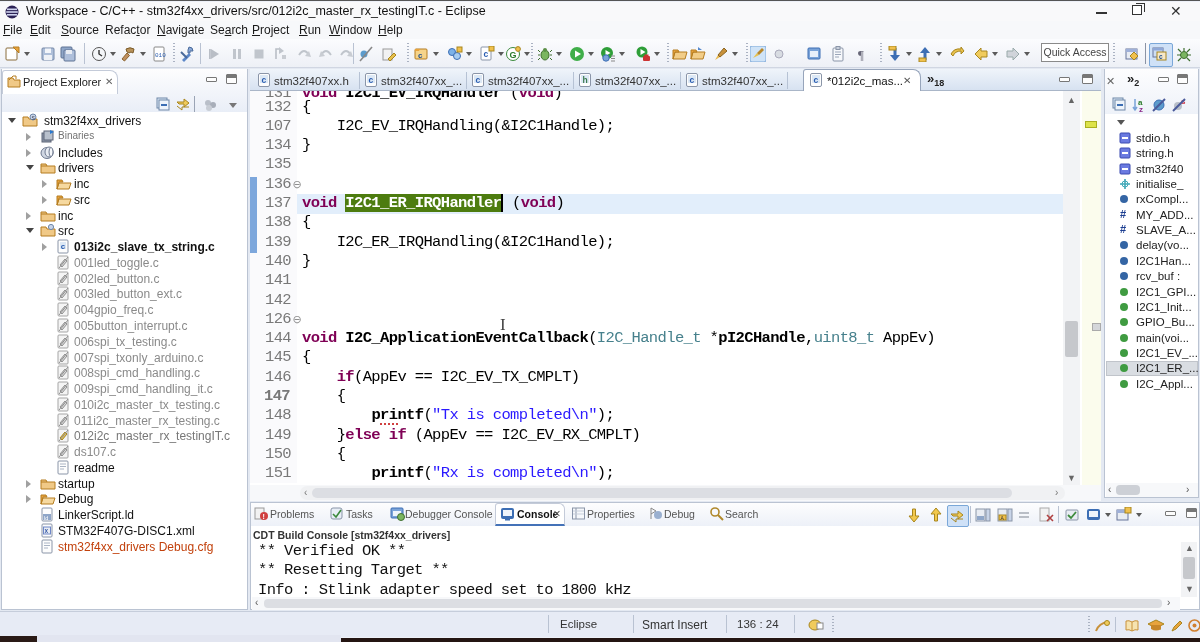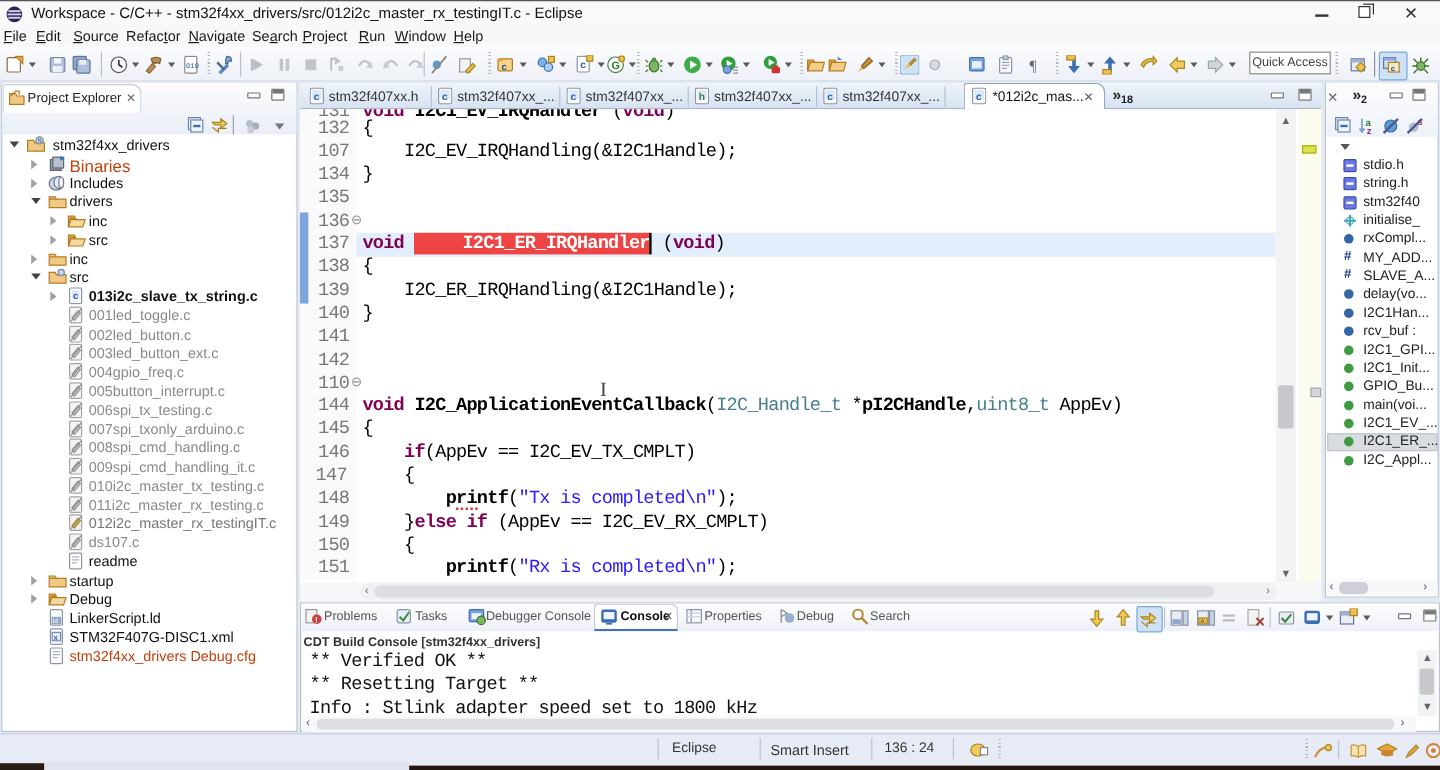--- a/index.html
+++ b/index.html
@@ -283,21 +283,21 @@
       <circle cx="11" cy="4" r="3" fill="#c8d4e8" stroke="#6f87a8"></circle>
       <text x="9.5" y="6.5" font-size="5" fill="#334">S</text>
     </svg>
     <div class="a" style="left:44px;top:113.0px;font-size:12px;color:#111;white-space:nowrap;">stm32f4xx_drivers</div>
     <div class="tri-r" style="left:26px;top:131.76999999999998px;border-left-color:#a0a0a0;"></div>
     <svg class="a" style="left:40px;top:127.77px" width="16" height="15" viewBox="0 0 16 15">
       <rect x="2" y="4" width="9" height="9" fill="#8f99aa" stroke="#5c6576"></rect>
       <rect x="4" y="2" width="9" height="9" fill="#b8c0cc" stroke="#5c6576"></rect>
       <path d="M10 1 L14 3 L10 5Z" fill="#2a7ad0"></path>
     </svg>
-    <div class="a" style="left:58px;top:128.76999999999998px;font-size:14px;color:#c2410c;white-space:nowrap;">Binaries</div>
+    <div class="a" style="left:58px;top:128.76999999999998px;font-size:10px;color:#737373;white-space:nowrap;">Binaries</div>
     <div class="tri-r" style="left:26px;top:147.54px;border-left-color:#a0a0a0;"></div>
     <svg class="a" style="left:40px;top:143.54px" width="16" height="15" viewBox="0 0 16 15">
       <ellipse cx="7" cy="8" rx="6" ry="5.5" fill="#cfd6e2" stroke="#6f7a90"></ellipse>
       <ellipse cx="9" cy="7" rx="4" ry="5" fill="#e8ecf3" stroke="#6f7a90"></ellipse>
       <ellipse cx="11" cy="7" rx="2" ry="4.5" fill="#f6f8fb" stroke="#6f7a90"></ellipse>
     </svg>
     <div class="a" style="left:58px;top:144.54px;font-size:12px;color:#111;white-space:nowrap;">Includes</div>
     <div class="tri-d" style="left:26px;top:164.31px;"></div>
     <svg class="a" style="left:40px;top:159.31px" width="16" height="15" viewBox="0 0 16 15">
       <path d="M1 13 L1 4 L6 4 L7 6 L15 6 L15 13 Z" fill="#f0c987" stroke="#b57d20"></path>
@@ -504,36 +504,36 @@
       <div class="a mono" style="left:13px;top:25.8px;width:28px;text-align:right;font-size:15.5px;line-height:19.3px;color:#787878;">107</div>
       <div class="a mono" style="left:13px;top:45.1px;width:28px;text-align:right;font-size:15.5px;line-height:19.3px;color:#787878;">134</div>
       <div class="a mono" style="left:13px;top:64.4px;width:28px;text-align:right;font-size:15.5px;line-height:19.3px;color:#787878;">135</div>
       <div class="a mono" style="left:13px;top:83.7px;width:28px;text-align:right;font-size:15.5px;line-height:19.3px;color:#787878;">136</div>
       <div class="a mono" style="left:13px;top:103.0px;width:28px;text-align:right;font-size:15.5px;line-height:19.3px;color:#787878;">137</div>
       <div class="a mono" style="left:13px;top:122.3px;width:28px;text-align:right;font-size:15.5px;line-height:19.3px;color:#787878;">138</div>
       <div class="a mono" style="left:13px;top:141.6px;width:28px;text-align:right;font-size:15.5px;line-height:19.3px;color:#787878;">139</div>
       <div class="a mono" style="left:13px;top:160.9px;width:28px;text-align:right;font-size:15.5px;line-height:19.3px;color:#787878;">140</div>
       <div class="a mono" style="left:13px;top:180.2px;width:28px;text-align:right;font-size:15.5px;line-height:19.3px;color:#787878;">141</div>
       <div class="a mono" style="left:13px;top:199.5px;width:28px;text-align:right;font-size:15.5px;line-height:19.3px;color:#787878;">142</div>
-      <div class="a mono" style="left:13px;top:218.8px;width:28px;text-align:right;font-size:15.5px;line-height:19.3px;color:#787878;">110</div>
+      <div class="a mono" style="left:13px;top:218.8px;width:28px;text-align:right;font-size:15.5px;line-height:19.3px;color:#787878;">126</div>
       <div class="a mono" style="left:13px;top:238.1px;width:28px;text-align:right;font-size:15.5px;line-height:19.3px;color:#787878;">144</div>
       <div class="a mono" style="left:13px;top:257.4px;width:28px;text-align:right;font-size:15.5px;line-height:19.3px;color:#787878;">145</div>
       <div class="a mono" style="left:13px;top:276.7px;width:28px;text-align:right;font-size:15.5px;line-height:19.3px;color:#787878;">146</div>
-      <div class="a mono" style="left:13px;top:296.0px;width:28px;text-align:left;font-size:15.5px;line-height:19.3px;color:#787878;">147</div>
+      <div class="a mono" style="left:13px;top:296.0px;width:28px;text-align:center;font-size:15.5px;line-height:19.3px;color:#787878;font-weight:bold;">147</div>
       <div class="a mono" style="left:13px;top:315.3px;width:28px;text-align:right;font-size:15.5px;line-height:19.3px;color:#787878;">148</div>
       <div class="a mono" style="left:13px;top:334.6px;width:28px;text-align:right;font-size:15.5px;line-height:19.3px;color:#787878;">149</div>
       <div class="a mono" style="left:13px;top:353.9px;width:28px;text-align:right;font-size:15.5px;line-height:19.3px;color:#787878;">150</div>
       <div class="a mono" style="left:13px;top:373.2px;width:28px;text-align:right;font-size:15.5px;line-height:19.3px;color:#787878;">151</div>
       <div class="a" style="left:42.5px;top:86.7px;font-size:11px;line-height:12px;color:#8f8f8f;">⊖</div>
       <div class="a" style="left:42.5px;top:221.8px;font-size:11px;line-height:12px;color:#8f8f8f;">⊖</div>
       <div class="a mono" style="left:52.0px;top:-7.0px;font-size:15.5px;line-height:19.3px;color:#000;white-space:pre;"><span class="kw">void</span> <span class="fn">I2C1_EV_IRQHandler</span> (<span class="kw">void</span>)</div>
       <div class="a mono" style="left:52.0px;top:6.5px;font-size:15.5px;line-height:19.3px;color:#000;white-space:pre;">{</div>
       <div class="a mono" style="left:52.0px;top:25.8px;font-size:15.5px;line-height:19.3px;color:#000;white-space:pre;">&nbsp;&nbsp;&nbsp;&nbsp;I2C_EV_IRQHandling(&amp;I2C1Handle);</div>
       <div class="a mono" style="left:52.0px;top:45.1px;font-size:15.5px;line-height:19.3px;color:#000;white-space:pre;">}</div>
-      <div class="a mono" style="left:52.0px;top:103.0px;font-size:15.5px;line-height:19.3px;color:#000;white-space:pre;"><span class="kw">void</span> <span style="background:#ef4444;color:#fff;font-weight:bold;padding-left:40px;">I2C1_ER_IRQHandler</span><span style="border-left:2px solid #000;"></span> (<span class="kw">void</span>)</div>
+      <div class="a mono" style="left:52.0px;top:103.0px;font-size:15.5px;line-height:19.3px;color:#000;white-space:pre;"><span class="kw">void</span> <span style="background:#4d7c0f;color:#fff;font-weight:bold;">I2C1_ER_IRQHandler</span><span style="border-left:2px solid #000;"></span> (<span class="kw">void</span>)</div>
       <div class="a mono" style="left:52.0px;top:122.3px;font-size:15.5px;line-height:19.3px;color:#000;white-space:pre;">{</div>
       <div class="a mono" style="left:52.0px;top:141.6px;font-size:15.5px;line-height:19.3px;color:#000;white-space:pre;">&nbsp;&nbsp;&nbsp;&nbsp;I2C_ER_IRQHandling(&amp;I2C1Handle);</div>
       <div class="a mono" style="left:52.0px;top:160.9px;font-size:15.5px;line-height:19.3px;color:#000;white-space:pre;">}</div>
       <div class="a mono" style="left:52.0px;top:238.1px;font-size:15.5px;line-height:19.3px;color:#000;white-space:pre;"><span class="kw">void</span> <span class="fn">I2C_ApplicationEventCallback</span>(<span class="ty">I2C_Handle_t</span> *<b>pI2CHandle</b>,<span class="ty">uint8_t</span> AppEv)</div>
       <div class="a mono" style="left:52.0px;top:257.4px;font-size:15.5px;line-height:19.3px;color:#000;white-space:pre;">{</div>
       <div class="a mono" style="left:52.0px;top:276.7px;font-size:15.5px;line-height:19.3px;color:#000;white-space:pre;">&nbsp;&nbsp;&nbsp;&nbsp;<span class="kw">if</span>(AppEv == I2C_EV_TX_CMPLT)</div>
       <div class="a mono" style="left:52.0px;top:296.0px;font-size:15.5px;line-height:19.3px;color:#000;white-space:pre;">&nbsp;&nbsp;&nbsp;&nbsp;{</div>
       <div class="a mono" style="left:52.0px;top:315.3px;font-size:15.5px;line-height:19.3px;color:#000;white-space:pre;">&nbsp;&nbsp;&nbsp;&nbsp;&nbsp;&nbsp;&nbsp;&nbsp;<span class="fn">printf</span>(<span class="str">"Tx is completed\n"</span>);</div>
       <div class="a" style="left:130px;top:330px;width:18px;height:2px;border-bottom:2px dotted #d04040;"></div>
       <div class="a mono" style="left:52.0px;top:334.6px;font-size:15.5px;line-height:19.3px;color:#000;white-space:pre;">&nbsp;&nbsp;&nbsp;&nbsp;}<span class="kw">else</span> <span class="kw">if</span> (AppEv == I2C_EV_RX_CMPLT)</div>

